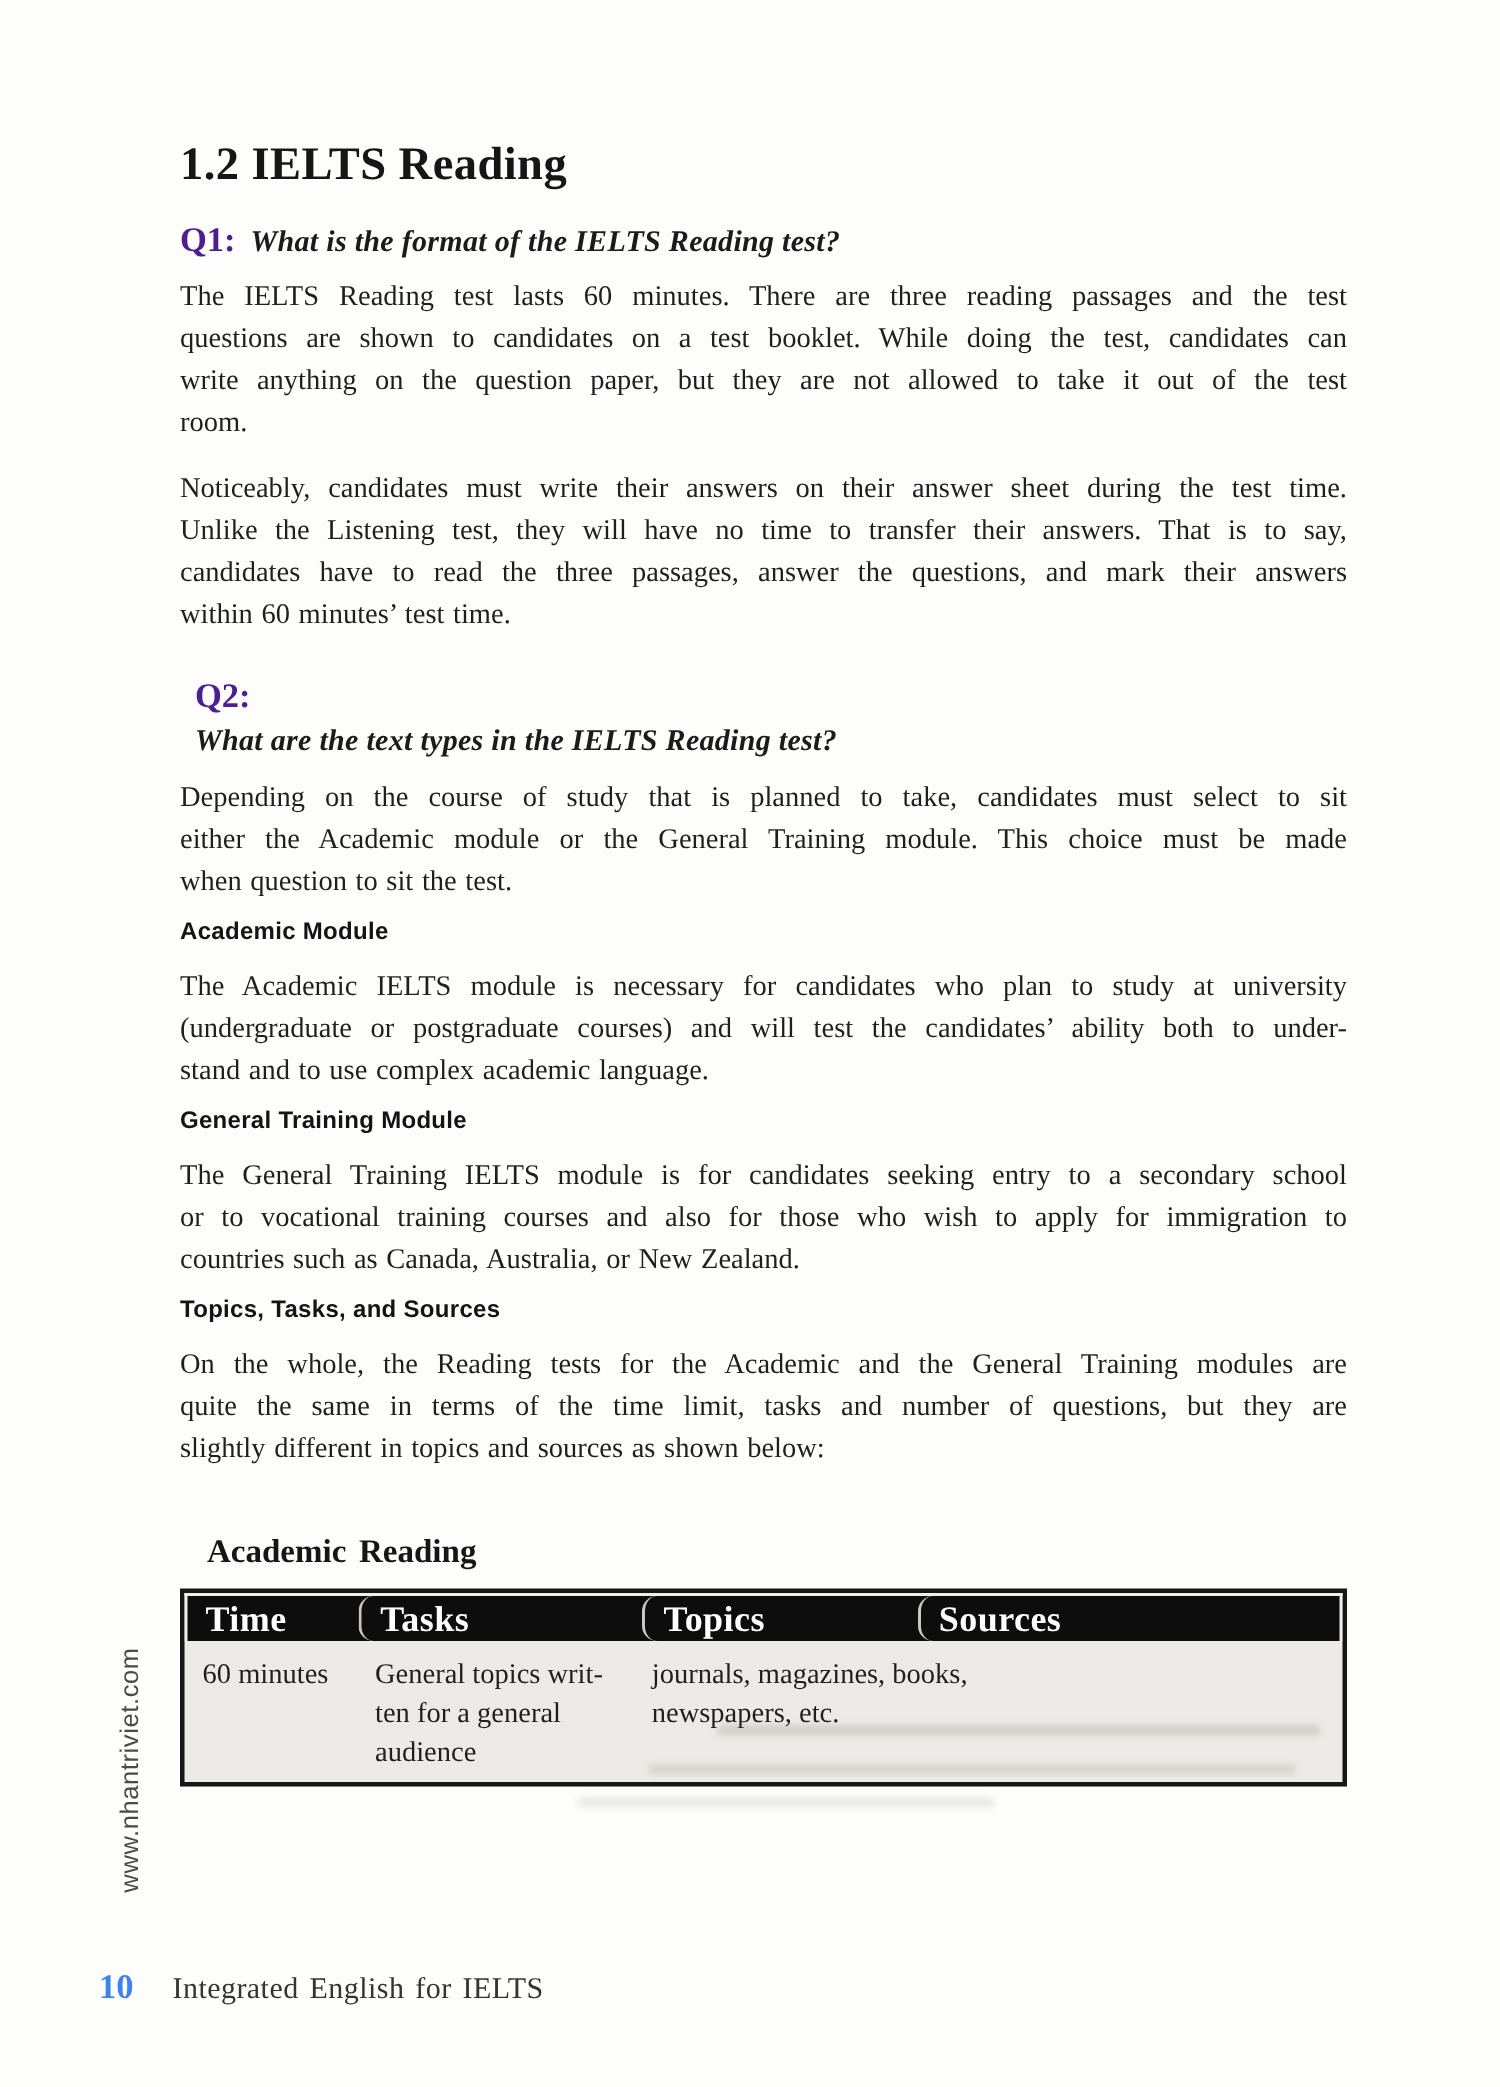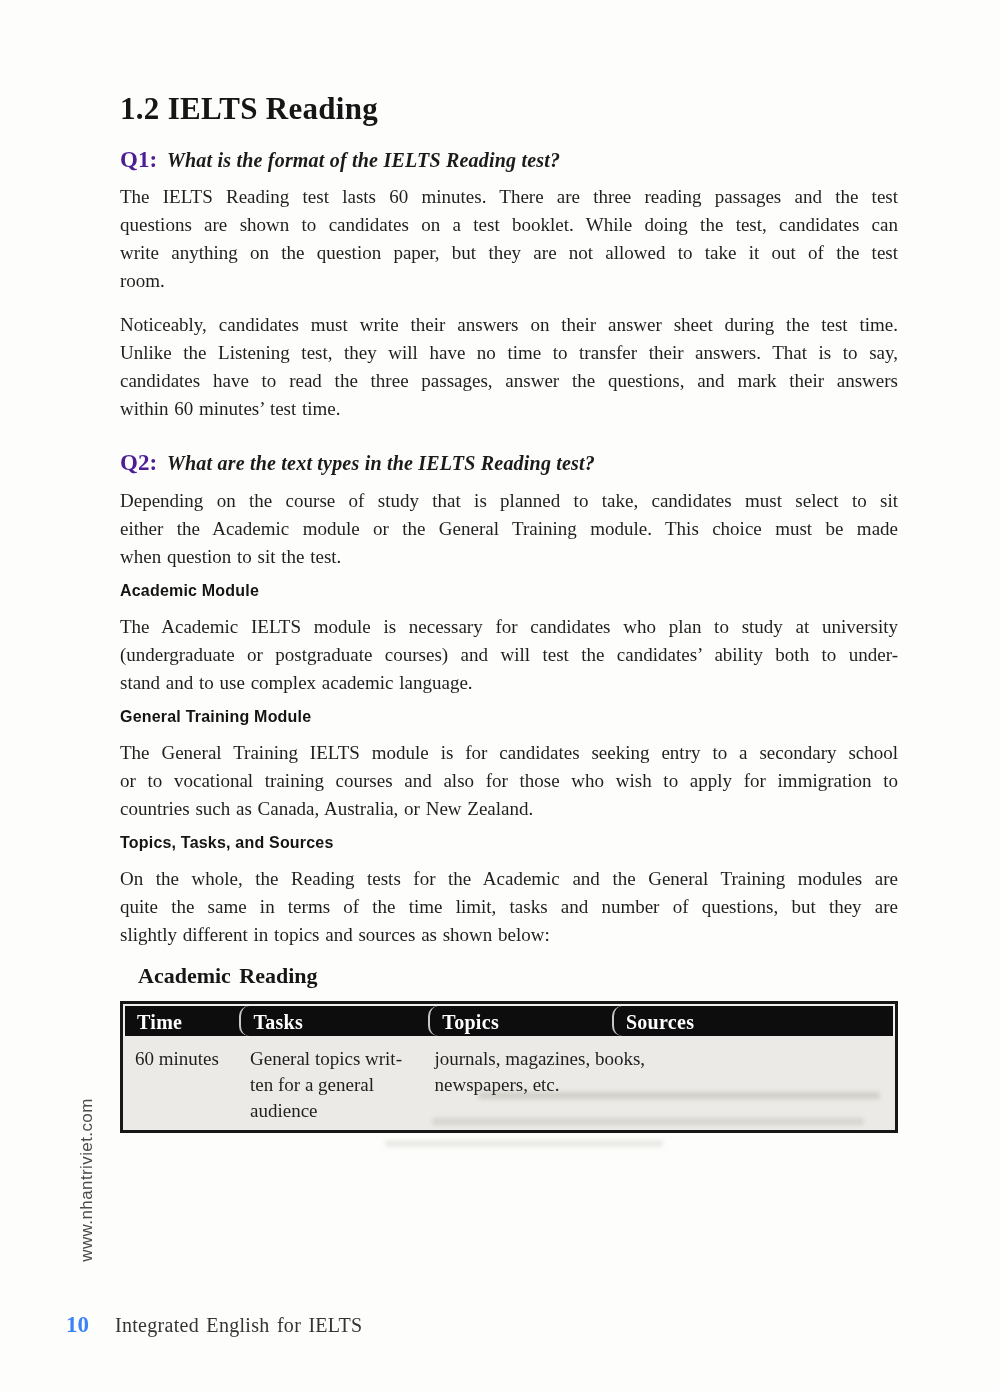--- a/index.html
+++ b/index.html
@@ -25,52 +25,52 @@
   .content{
     position:absolute;left:120px;top:0;width:778px;padding-top:92px;
   }
   .section-title{
     font-size:31px;font-weight:700;letter-spacing:0.3px;line-height:34px;
     color:#161616;
   }
   .qline{display:flex;align-items:baseline;margin-top:19px;line-height:30px;}
   .qline .qlabel{font-size:23px;font-weight:700;color:#4c1d95;}
   .qline .qtext{font-size:20px;font-weight:600;font-style:italic;margin-left:10px;color:#1b1b1b;letter-spacing:0.2px;}
-  #q2{margin-top:25px;}
+  #q2{margin-top:25px;flex-direction:column;}
   .para{font-size:19px;line-height:28px;margin-top:8px;word-spacing:1px;}
   .para .line{text-align:justify;text-align-last:justify;}
   .para .line:last-child{text-align-last:left;}
   #p2{margin-top:16px;}
   #p3{margin-top:9px;}
   #p4,#p5,#p6{margin-top:10px;}
   .subhead{
     font-family:"Liberation Sans","DejaVu Sans",sans-serif;
     font-size:16px;font-weight:700;color:#141414;
     margin-top:8px;line-height:24px;letter-spacing:0.2px;
   }
   .table-title{
-    font-size:22px;font-weight:700;margin-top:14px;margin-left:18px;
+    font-size:22px;font-weight:700;margin-top:41px;margin-left:18px;
     line-height:26px;color:#161616;word-spacing:3px;
   }
   
   .ar-table{
     margin-top:12px;
     border:3px solid #171717;
     background:var(--table-body-bg);
   }
   .thead{
     display:flex;
     background:var(--table-header-bg);
     border:2px solid #f1efec;
     border-bottom:none;
     height:32px;
   }
   .th{
     color:var(--table-header-text);
-    font-size:20px;font-weight:700;
+    font-size:24px;font-weight:700;
     padding:2px 12px 0 12px;line-height:28px;
     letter-spacing:0.3px;
   }
   .th + .th{border-left:2px solid #c9c7c3;border-radius:10px;}
   .tbody{
     display:flex;position:relative;
     padding:8px 0 6px 0;
   }
   .td{
     font-size:19px;line-height:26px;

